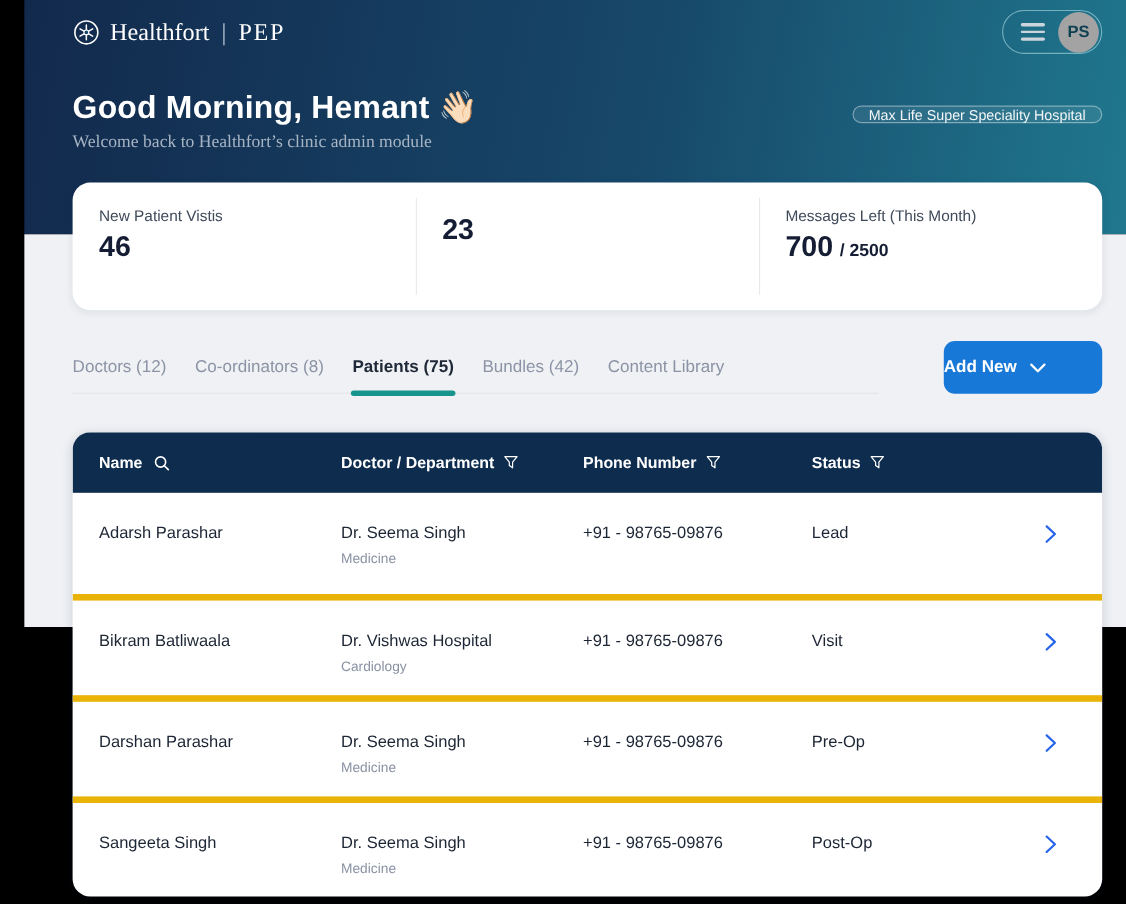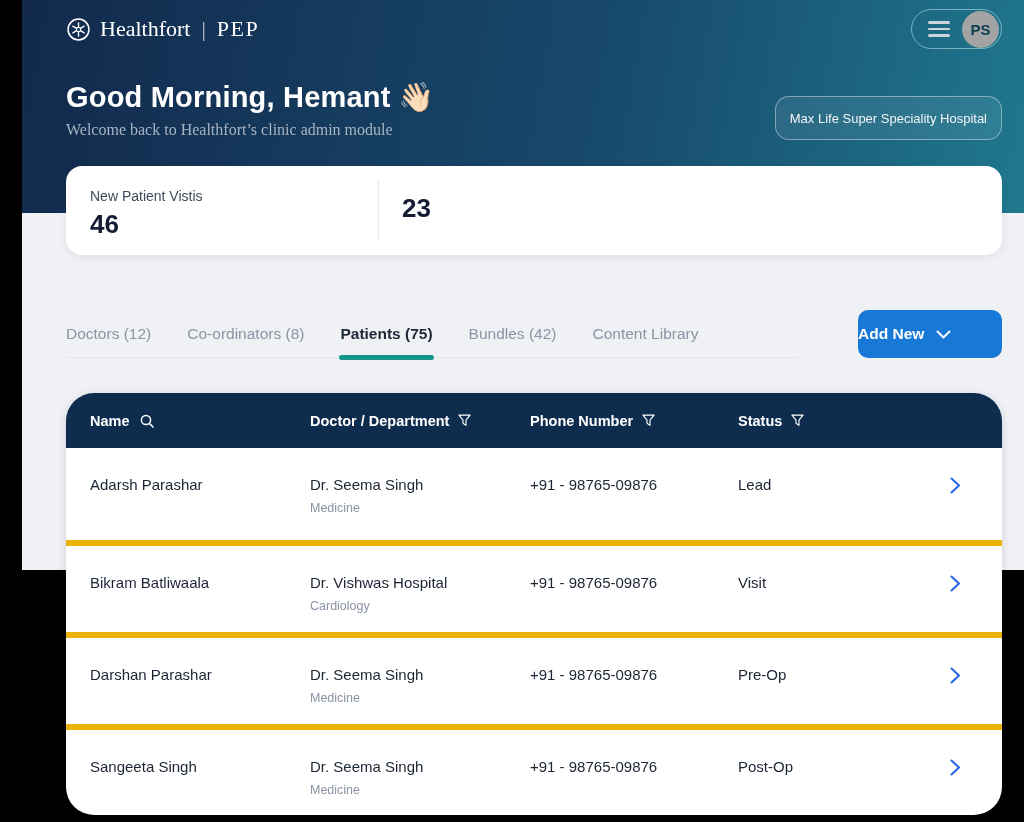--- a/index.html
+++ b/index.html
@@ -26,54 +26,54 @@
   .hamburger { width:22px; display:flex; flex-direction:column; gap:4px; cursor:pointer; }
   .hamburger span { display:block; height:2.4px; background:#ccd5db; border-radius:2px; }
   .avatar { width:37px; height:37px; border-radius:50%; background:#a3a3a3;
     color:#0d4152; font-weight:700; font-size:15px; display:flex;
     align-items:center; justify-content:center; cursor:pointer; }
 
   
   .greeting { position:absolute; top:80px; left:44px; color:#fff;
     font-size:29px; font-weight:700; letter-spacing:.2px; }
   .subtitle { position:absolute; top:121px; left:44px; color:#a7b4c3; font-size:16px;font-family:Liberation Serif, serif; }
-  .hospital-badge { position:absolute; top:96px; right:44px; height:44px;
+  .hospital-badge { position:absolute; top:96px; right:44px; height:16px;
     display:flex; align-items:center; padding:0 14px; border-radius:14px;
     border:1px solid rgba(255,255,255,.4); background:rgba(255,255,255,.08);
     color:#f2f6f8; font-size:13px; }
 
   
-  .stats-card { position:absolute; top:166px; left:44px; right:44px; height:89px;
+  .stats-card { position:absolute; top:166px; left:44px; right:44px; height:116px;
     background:#fff; border-radius:16px; box-shadow:0 2px 8px rgba(10,30,60,.08);
     display:grid; grid-template-columns:1fr 1fr 1fr; }
   .stat { position:relative; padding:22px 0 0 24px; }
   .stat + .stat::before { content:""; position:absolute; left:0; top:14px; bottom:14px;
     width:1px; background:#e7e9ed; }
   .stat-label { font-size:14px; color:#3f4a5a; }
   .stat-value { margin-top:5px; font-size:26px; font-weight:700; color:#141d33; }
   .stat-total { font-size:16px; font-weight:700; color:#141d33; margin-left:6px; }
 
   
   .tabs { position:absolute; top:310px; left:44px; width:733px; height:48px;
-    display:flex; align-items:center; gap:36px; border-bottom:1px solid #e3e5e9; }
+    display:flex; align-items:center; gap:26px; border-bottom:1px solid #e3e5e9; }
   .tab { position:relative; height:100%; display:flex; align-items:center;
     color:#8b93a5; font-size:15.5px; cursor:pointer; white-space:nowrap; }
   .tab.active { color:#1f2837; font-weight:700; }
   .tab.active::after { content:""; position:absolute; left:-1px; right:-1px; bottom:-3px;
     height:5px; border-radius:3px; background:#17948c; }
 
   
   .add-new { position:absolute; top:310px; right:44px; width:144px; height:48px;
     background:#1878d8; border:none; border-radius:10px; color:#fff;
     font-size:15.5px; font-weight:700; display:flex; align-items:center;
     gap:12px; cursor:pointer; font-family:inherit; }
 
   
   .table-card { position:absolute; top:393px; left:44px; right:44px; bottom:7px;
-    background:#fff; border-radius:28px; overflow:hidden;
+    background:#fff; border-radius:16px; overflow:hidden;
     box-shadow:0 2px 10px rgba(10,30,60,.15); }
   .grid-cols { display:grid; grid-template-columns:220px 220px 208px 1fr 36px;
     padding:0 16px 0 24px; }
   .thead { height:55px; background:#0e2c4e; color:#fff; align-items:center;
     font-size:14.5px; font-weight:600; }
   .th { display:flex; align-items:center; gap:9px; }
   .th .icon { display:flex; cursor:pointer; }
   .trow { height:92px; align-items:start; padding-top:28px; }
   .trow + .trow { border-top:6px solid #eab308; }
   .cell-main { font-size:15px; color:#1c2534; }
@@ -119,20 +119,24 @@
   <div class="hospital-badge">Max Life Super Speciality Hospital</div>
 
   <div class="stats-card">
     <div class="stat">
       <div class="stat-label">New Patient Vistis</div>
       <div class="stat-value">46</div>
     </div>
     <div class="stat">
       <div class="stat-value">23</div>
     </div>
+    <div class="stat">
+      <div class="stat-label">Messages Left (This Month)</div>
+      <div class="stat-value"><span>700</span><span class="stat-total">/ 2500</span></div>
+    </div>
   </div>
 
   <div class="tabs">
     <div class="tab">Doctors (12)</div>
     <div class="tab">Co-ordinators (8)</div>
     <div class="tab active">Patients (75)</div>
     <div class="tab">Bundles (42)</div>
     <div class="tab">Content Library</div>
   </div>
 

